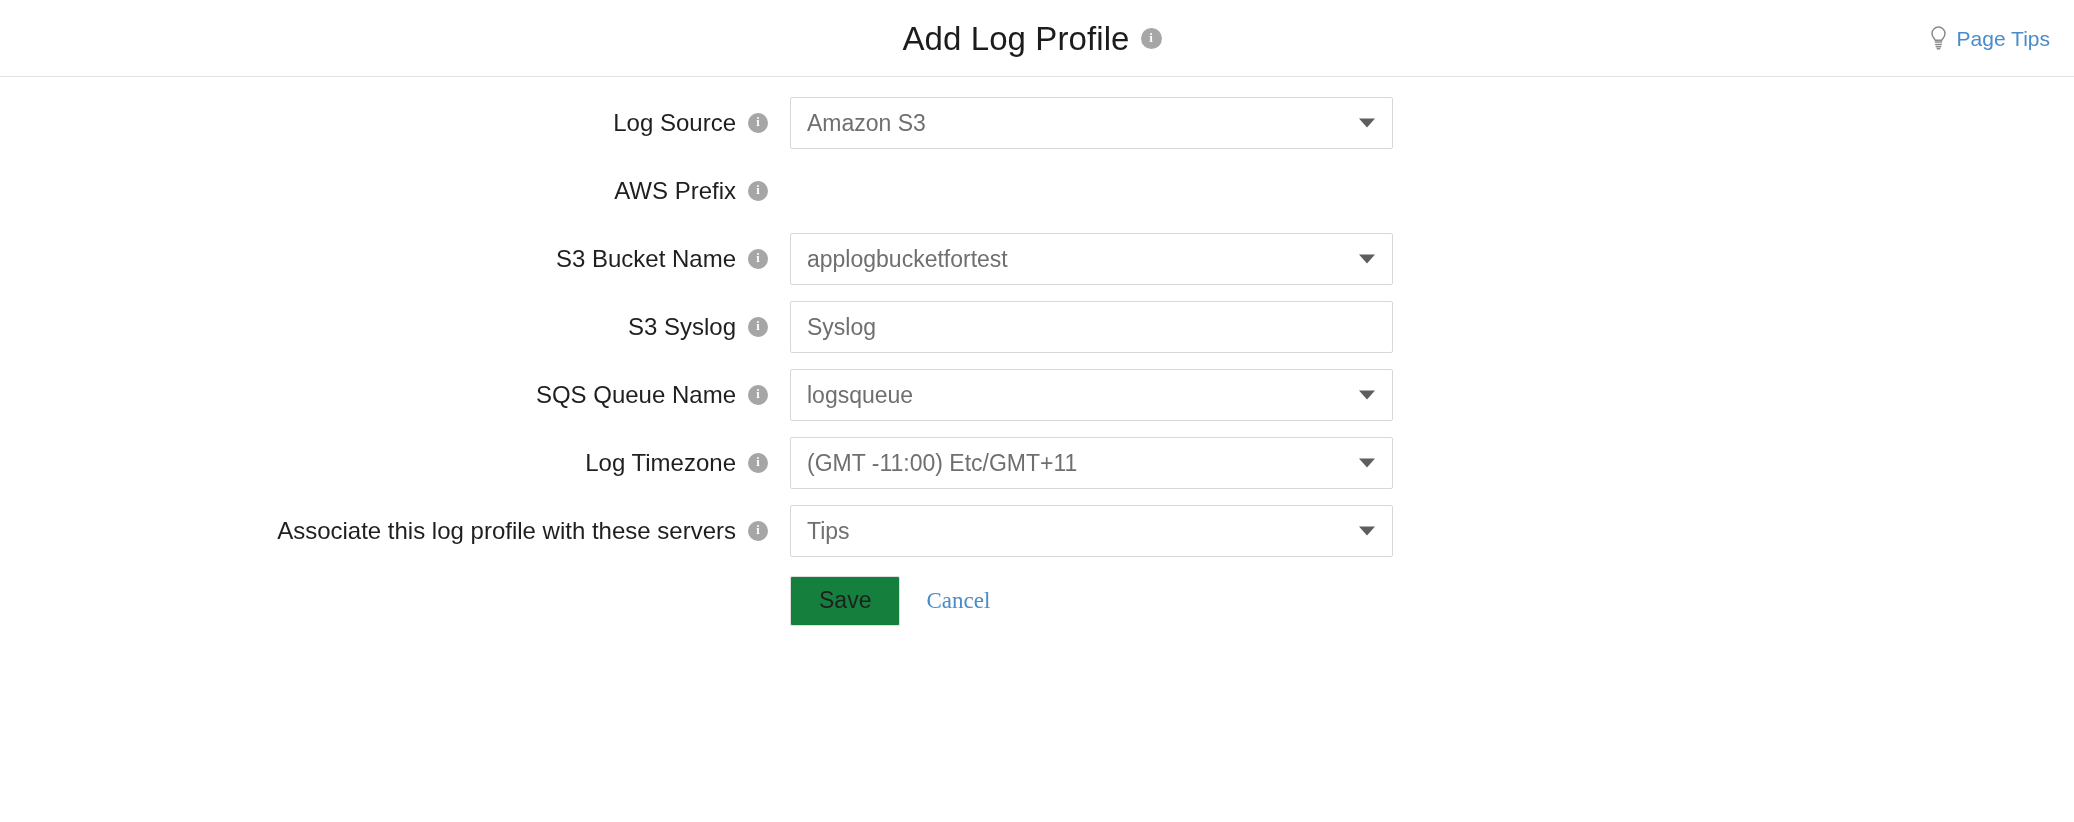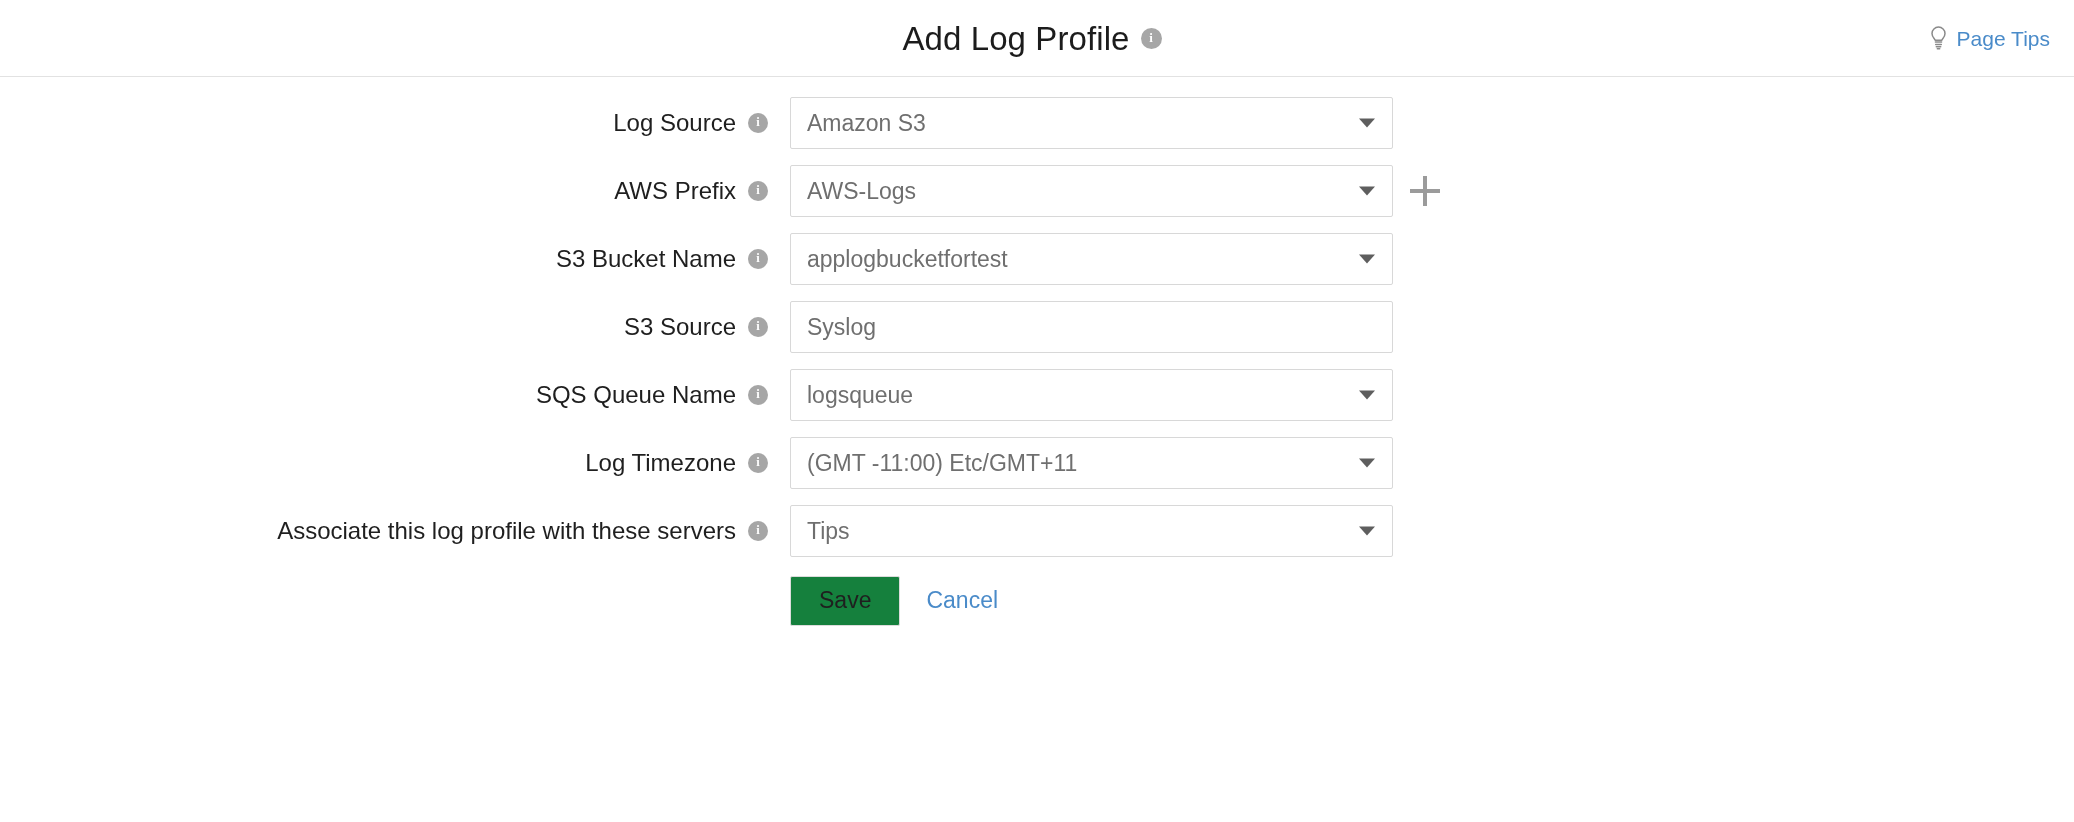--- a/index.html
+++ b/index.html
@@ -172,21 +172,21 @@
     padding: 11px 28px;
     cursor: pointer;
     line-height: 1.1;
   }
   .btn-cancel {
     color: #4a8bc9;
     font-size: 23px;
     cursor: pointer;
     background: none;
     border: none;
-    font-family: Liberation Sans, sans-serif;
+    font-family: Liberation Serif, serif;
     padding: 0;
   }
 </style>
 </head>
 <body>
 
 <div class="page-header">
   <div class="title-row">
     <span class="page-title">Add Log Profile</span>
     <span class="info-icon">i</span>
@@ -217,45 +217,38 @@
         <span class="caret"></span>
       </div>
     </div>
   </div>
 
   <div class="form-row">
     <div class="form-label">
       <span>AWS Prefix</span>
       <span class="info-icon small">i</span>
     </div>
-    <div class="field-wrap">
-      <div class="field">
-        <span>AWS-Logs</span>
-        <span class="caret"></span>
-      </div>
-      <div class="plus-btn"></div>
-    </div>
   </div>
 
   <div class="form-row">
     <div class="form-label">
       <span>S3 Bucket Name</span>
       <span class="info-icon small">i</span>
     </div>
     <div class="field-wrap">
       <div class="field">
         <span>applogbucketfortest</span>
         <span class="caret"></span>
       </div>
     </div>
   </div>
 
   <div class="form-row">
     <div class="form-label">
-      <span>S3 Source</span>
+      <span>S3 Syslog</span>
       <span class="info-icon small">i</span>
     </div>
     <div class="field-wrap">
       <div class="field text-input">
         <span>Syslog</span>
       </div>
     </div>
   </div>
 
   <div class="form-row">

